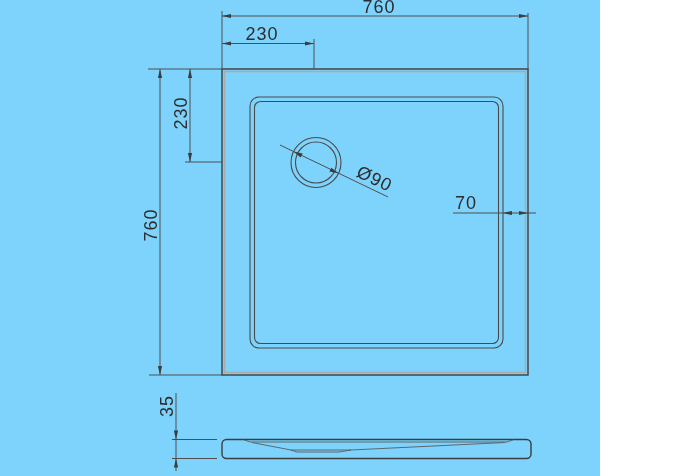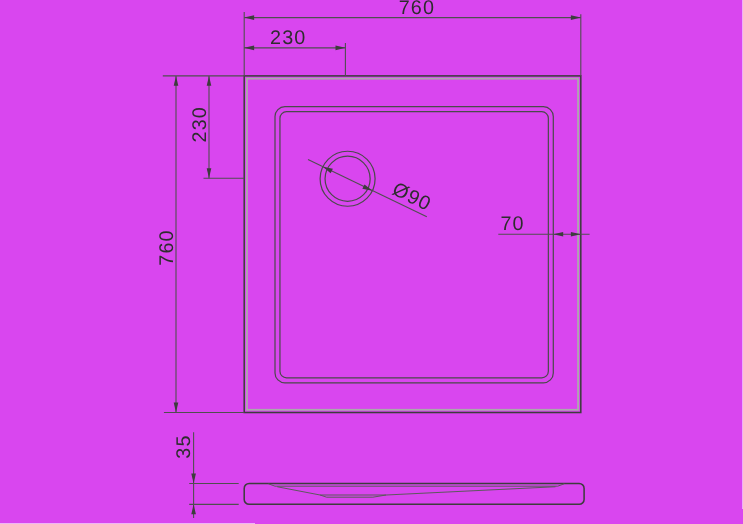--- a/index.html
+++ b/index.html
@@ -2,23 +2,23 @@
 <html><head>
 <meta charset="utf-8">
 <style>
   html, body {
     margin: 0;
     padding: 0;
     background: #ffffff;
   }
   .canvas {
     position: relative;
-    width: 675px;
+    width: 600px;
     height: 476px;
-    background: #d946ef;
+    background: #7dd3fc;
     overflow: hidden;
   }
   svg { display: block; }
   .edge   { stroke: #3d3d3d; stroke-width: 1.4; fill: none; }
   .edge2  { stroke: #4a4a4a; stroke-width: 1.1; fill: none; }
   .shadow { stroke: #ababab; stroke-width: 1.6; fill: none; }
   .dimln  { stroke: #4f4f4f; stroke-width: 1;   fill: none; }
   .detail { stroke: #5a5a5a; stroke-width: 0.9; fill: none; }
   .arr    { fill: #3d3d3d; stroke: none; }
   text.dim {

